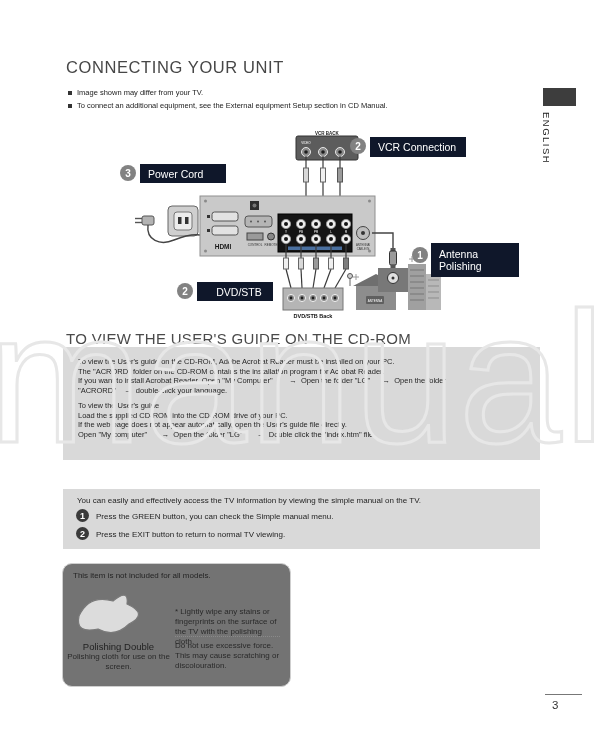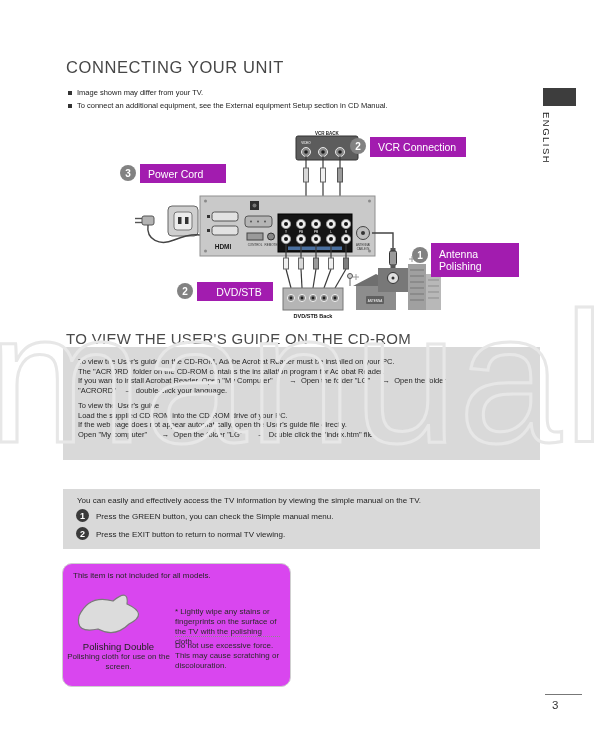--- a/index.html
+++ b/index.html
@@ -11,28 +11,28 @@
   .h2{font-size:15px;color:#4a4a4a;letter-spacing:.3px;}
   
   .bullet{font-size:7.5px;color:#222;display:flex;align-items:center;}
   .sq{display:inline-block;width:4px;height:4px;background:#333;margin-right:5px;flex:0 0 auto;}
   
   .graybox{background:#d9d9d9;}
   .bodyline{font-size:7.5px;line-height:9.5px;color:#262626;white-space:pre;}
   
   .co-circle{width:16px;height:16px;border-radius:50%;background:#828282;color:#fff;
              font-size:10px;font-weight:bold;display:flex;align-items:center;justify-content:center;}
-  .co-label{background:#a21caf;color:#fff;font-size:10.5px;display:flex;flex-direction:column;
+  .co-label{background:#0f172a;color:#fff;font-size:10.5px;display:flex;flex-direction:column;
             justify-content:center;padding-left:8px;line-height:12px;}
   
   .step-circle{width:13px;height:13px;border-radius:50%;background:#3a3a3a;color:#fff;
                font-size:9px;font-weight:bold;display:flex;align-items:center;justify-content:center;}
   .step-text{font-size:8px;color:#242424;}
   
-  #note-box{left:62px;top:563px;width:227px;height:122px;background:#d946ef;
+  #note-box{left:62px;top:563px;width:227px;height:122px;background:#737373;
             border:1px solid #cfcfcf;border-radius:10px;}
   .note-title{font-size:8px;color:#242424;}
   .note-small{font-size:8px;line-height:10px;color:#2a2a2a;}
   .note-name{font-size:9.5px;color:#222;}
   .dotted-div{border-top:1px dotted #8a8a8a;}
   
   #lang-tab{left:543px;top:88px;width:33px;height:18px;background:#3d3d3d;}
   #lang-label{left:541px;top:112px;writing-mode:vertical-rl;font-size:9.5px;
               letter-spacing:1.5px;color:#222;}
   

